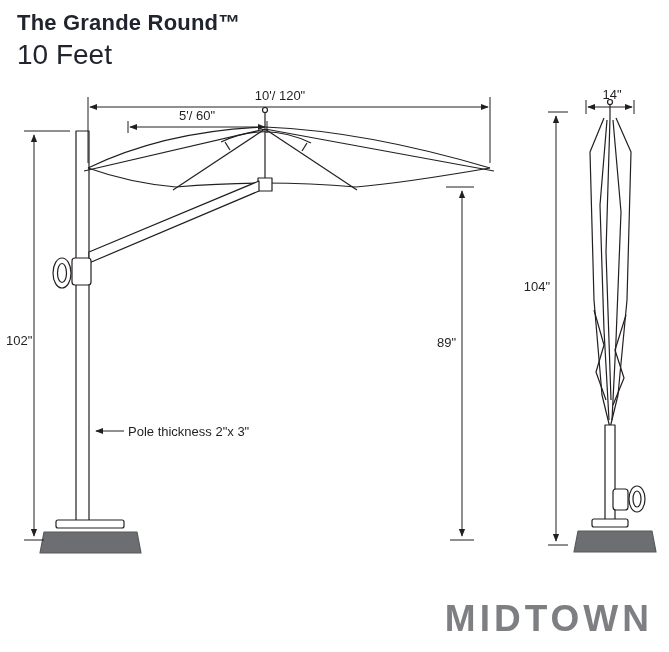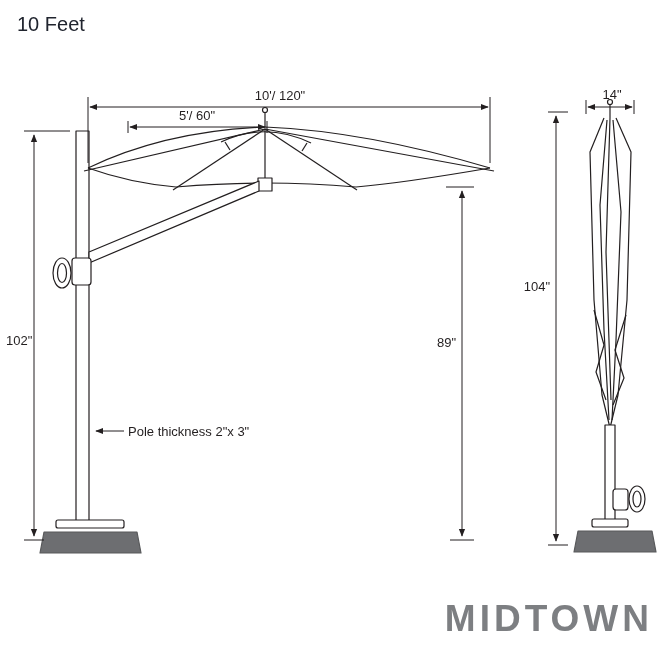--- a/index.html
+++ b/index.html
@@ -2,32 +2,33 @@
 <html><head>
 <meta charset="utf-8">
 <style>
   html,body{margin:0;padding:0;}
   body{
     width:669px;height:652px;background:#ffffff;position:relative;overflow:hidden;
     font-family:"Liberation Sans",sans-serif;
   }
   .header{position:absolute;top:10px;left:17px;}
   .product-title{margin:0;font-size:22px;font-weight:700;color:#20242e;letter-spacing:.2px;}
-  .product-size{margin:3px 0 0;font-size:20px;font-weight:400;color:#20242e;}
+  .product-size{margin:3px 0 0;font-size:28px;font-weight:400;color:#20242e;}
   svg.diagram{position:absolute;top:0;left:0;}
   svg text{font-family:"Liberation Sans",sans-serif;font-size:13px;fill:#231f20;}
   .logo{
     position:absolute;right:16px;bottom:12px;
     font-size:37px;font-weight:700;letter-spacing:4px;color:#7d7f82;
   }
 </style>
 </head>
 <body>
 
 <header class="header">
+  <h1 class="product-title">The Grande Round™</h1>
   <h2 class="product-size">10 Feet</h2>
 </header>
 
 <svg class="diagram" width="669" height="652" viewBox="0 0 669 652" aria-hidden="true">
   <defs>
     <marker id="arrow" viewBox="0 0 10 10" refX="9" refY="5" markerWidth="8" markerHeight="8" orient="auto-start-reverse">
       <path d="M0,1 L10,5 L0,9 z" fill="#231f20"></path>
     </marker>
   </defs>
 

